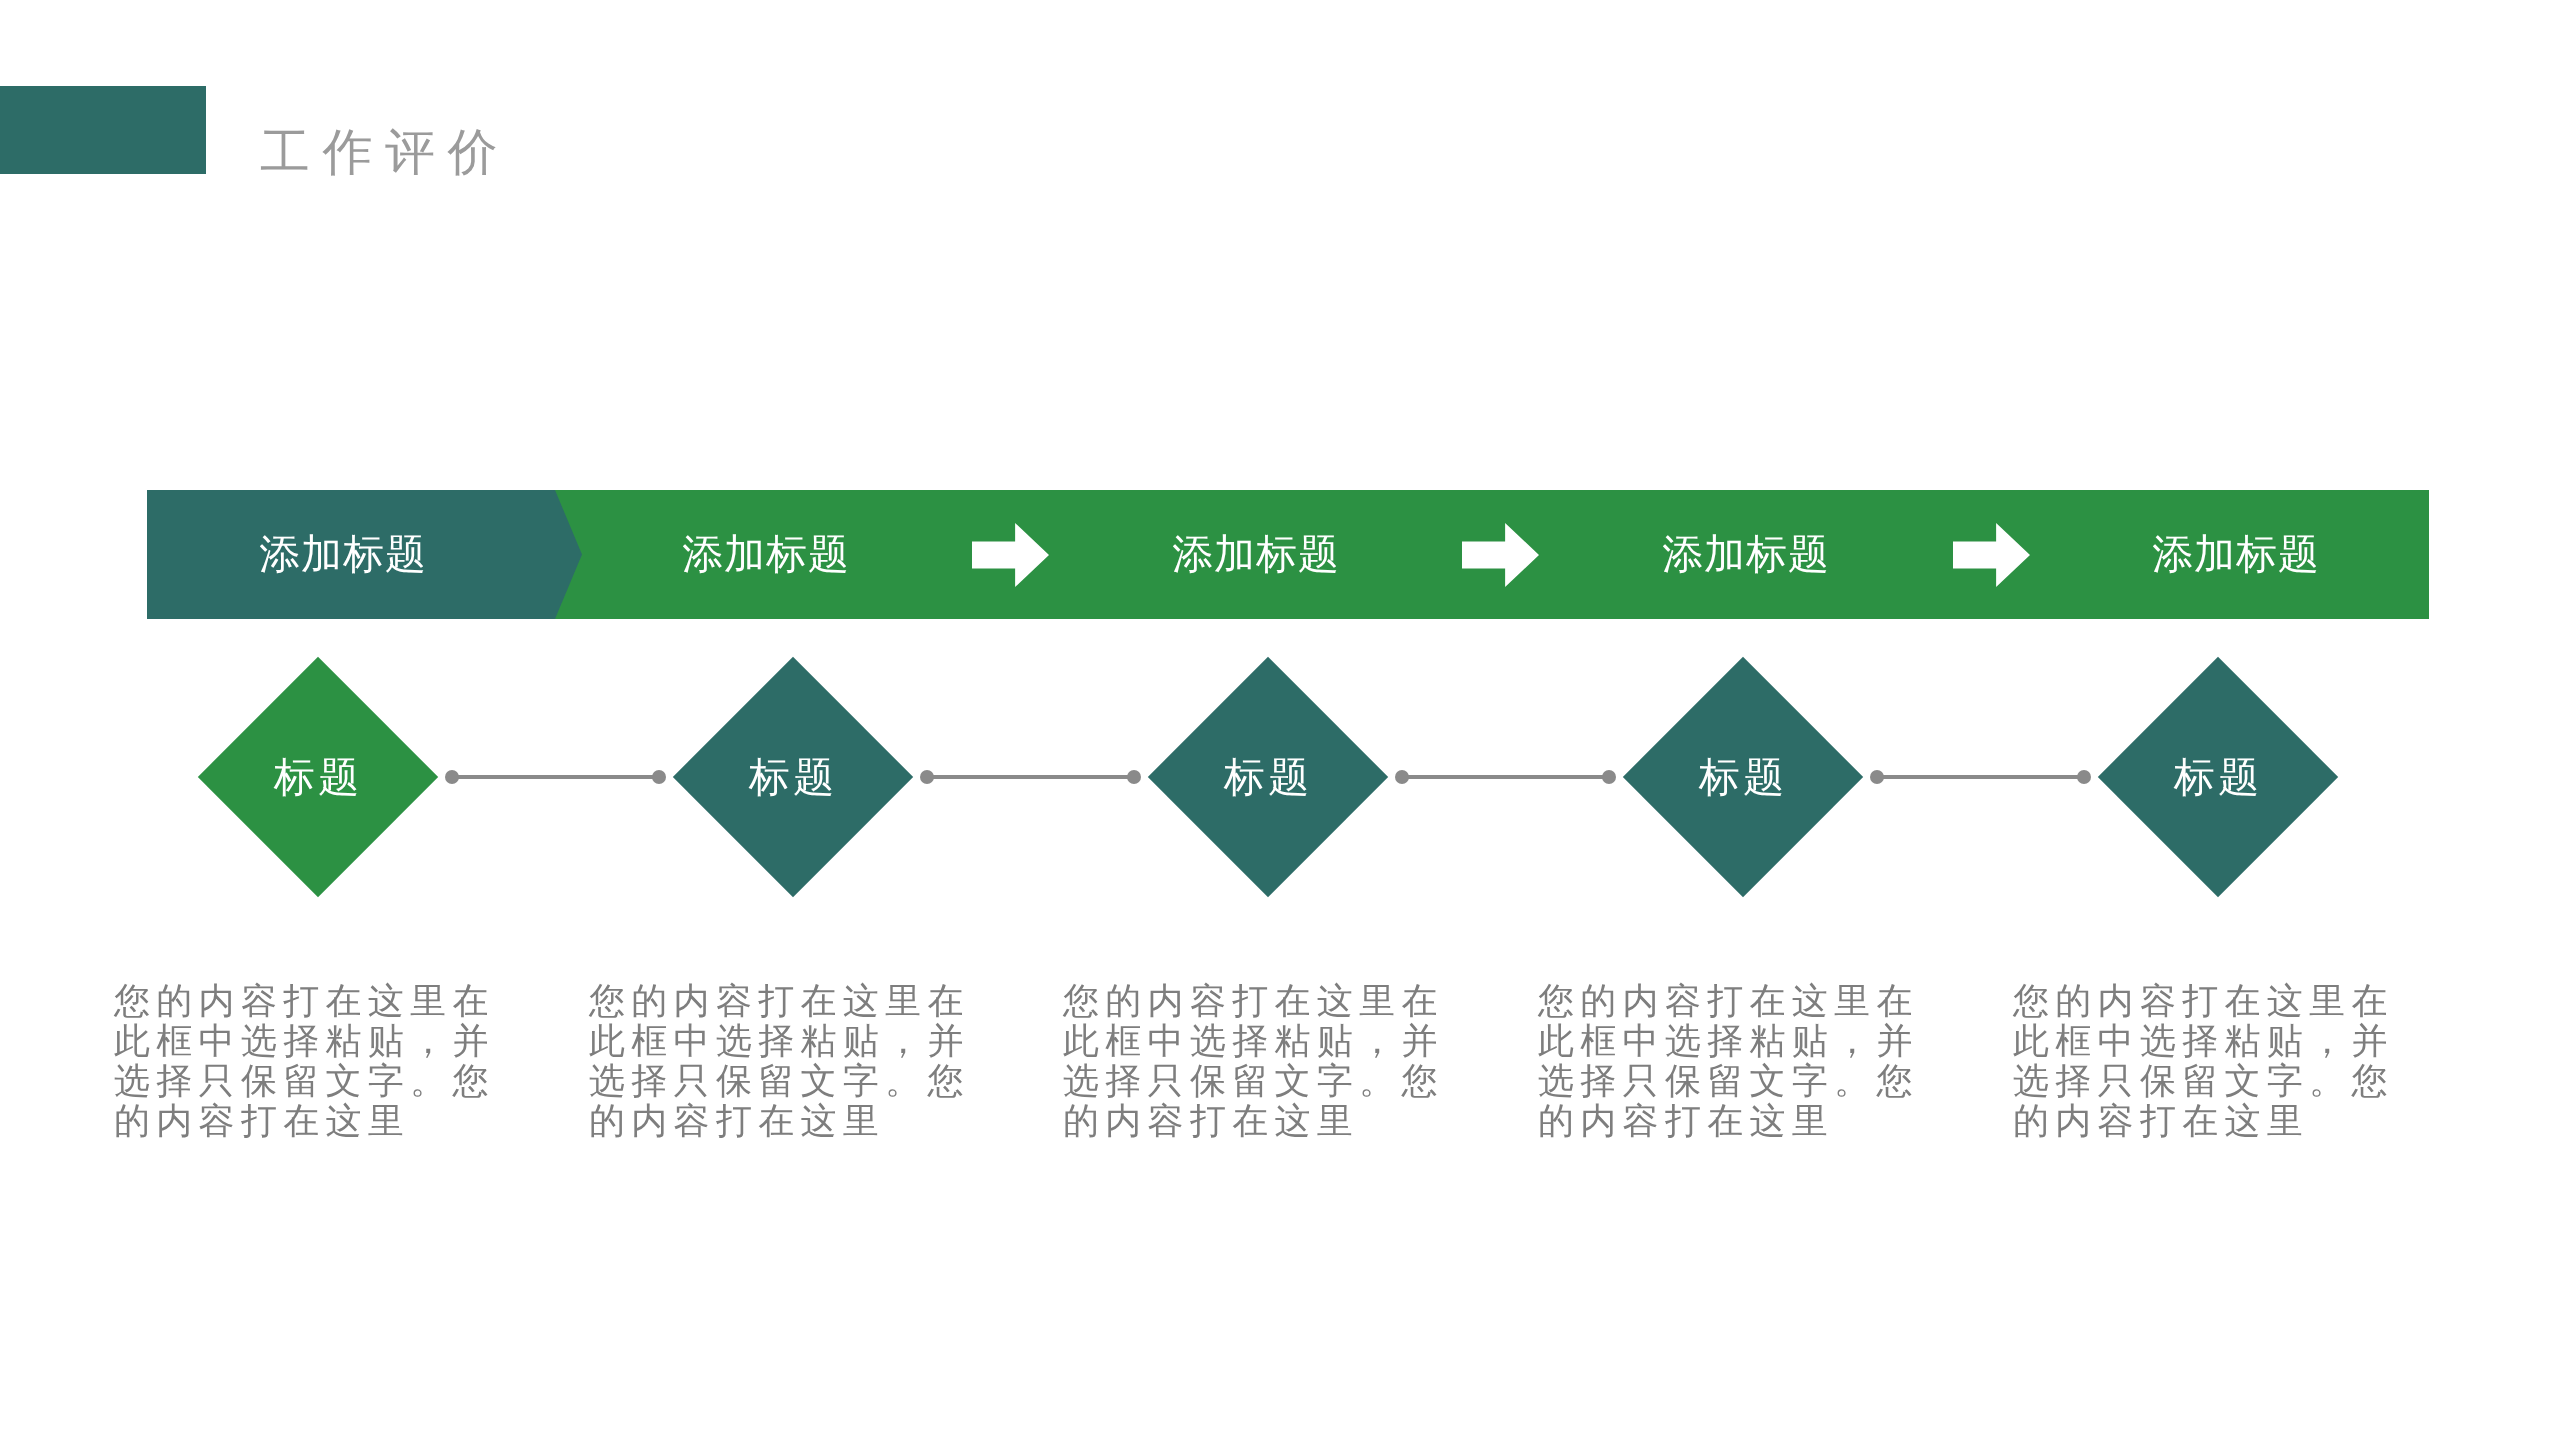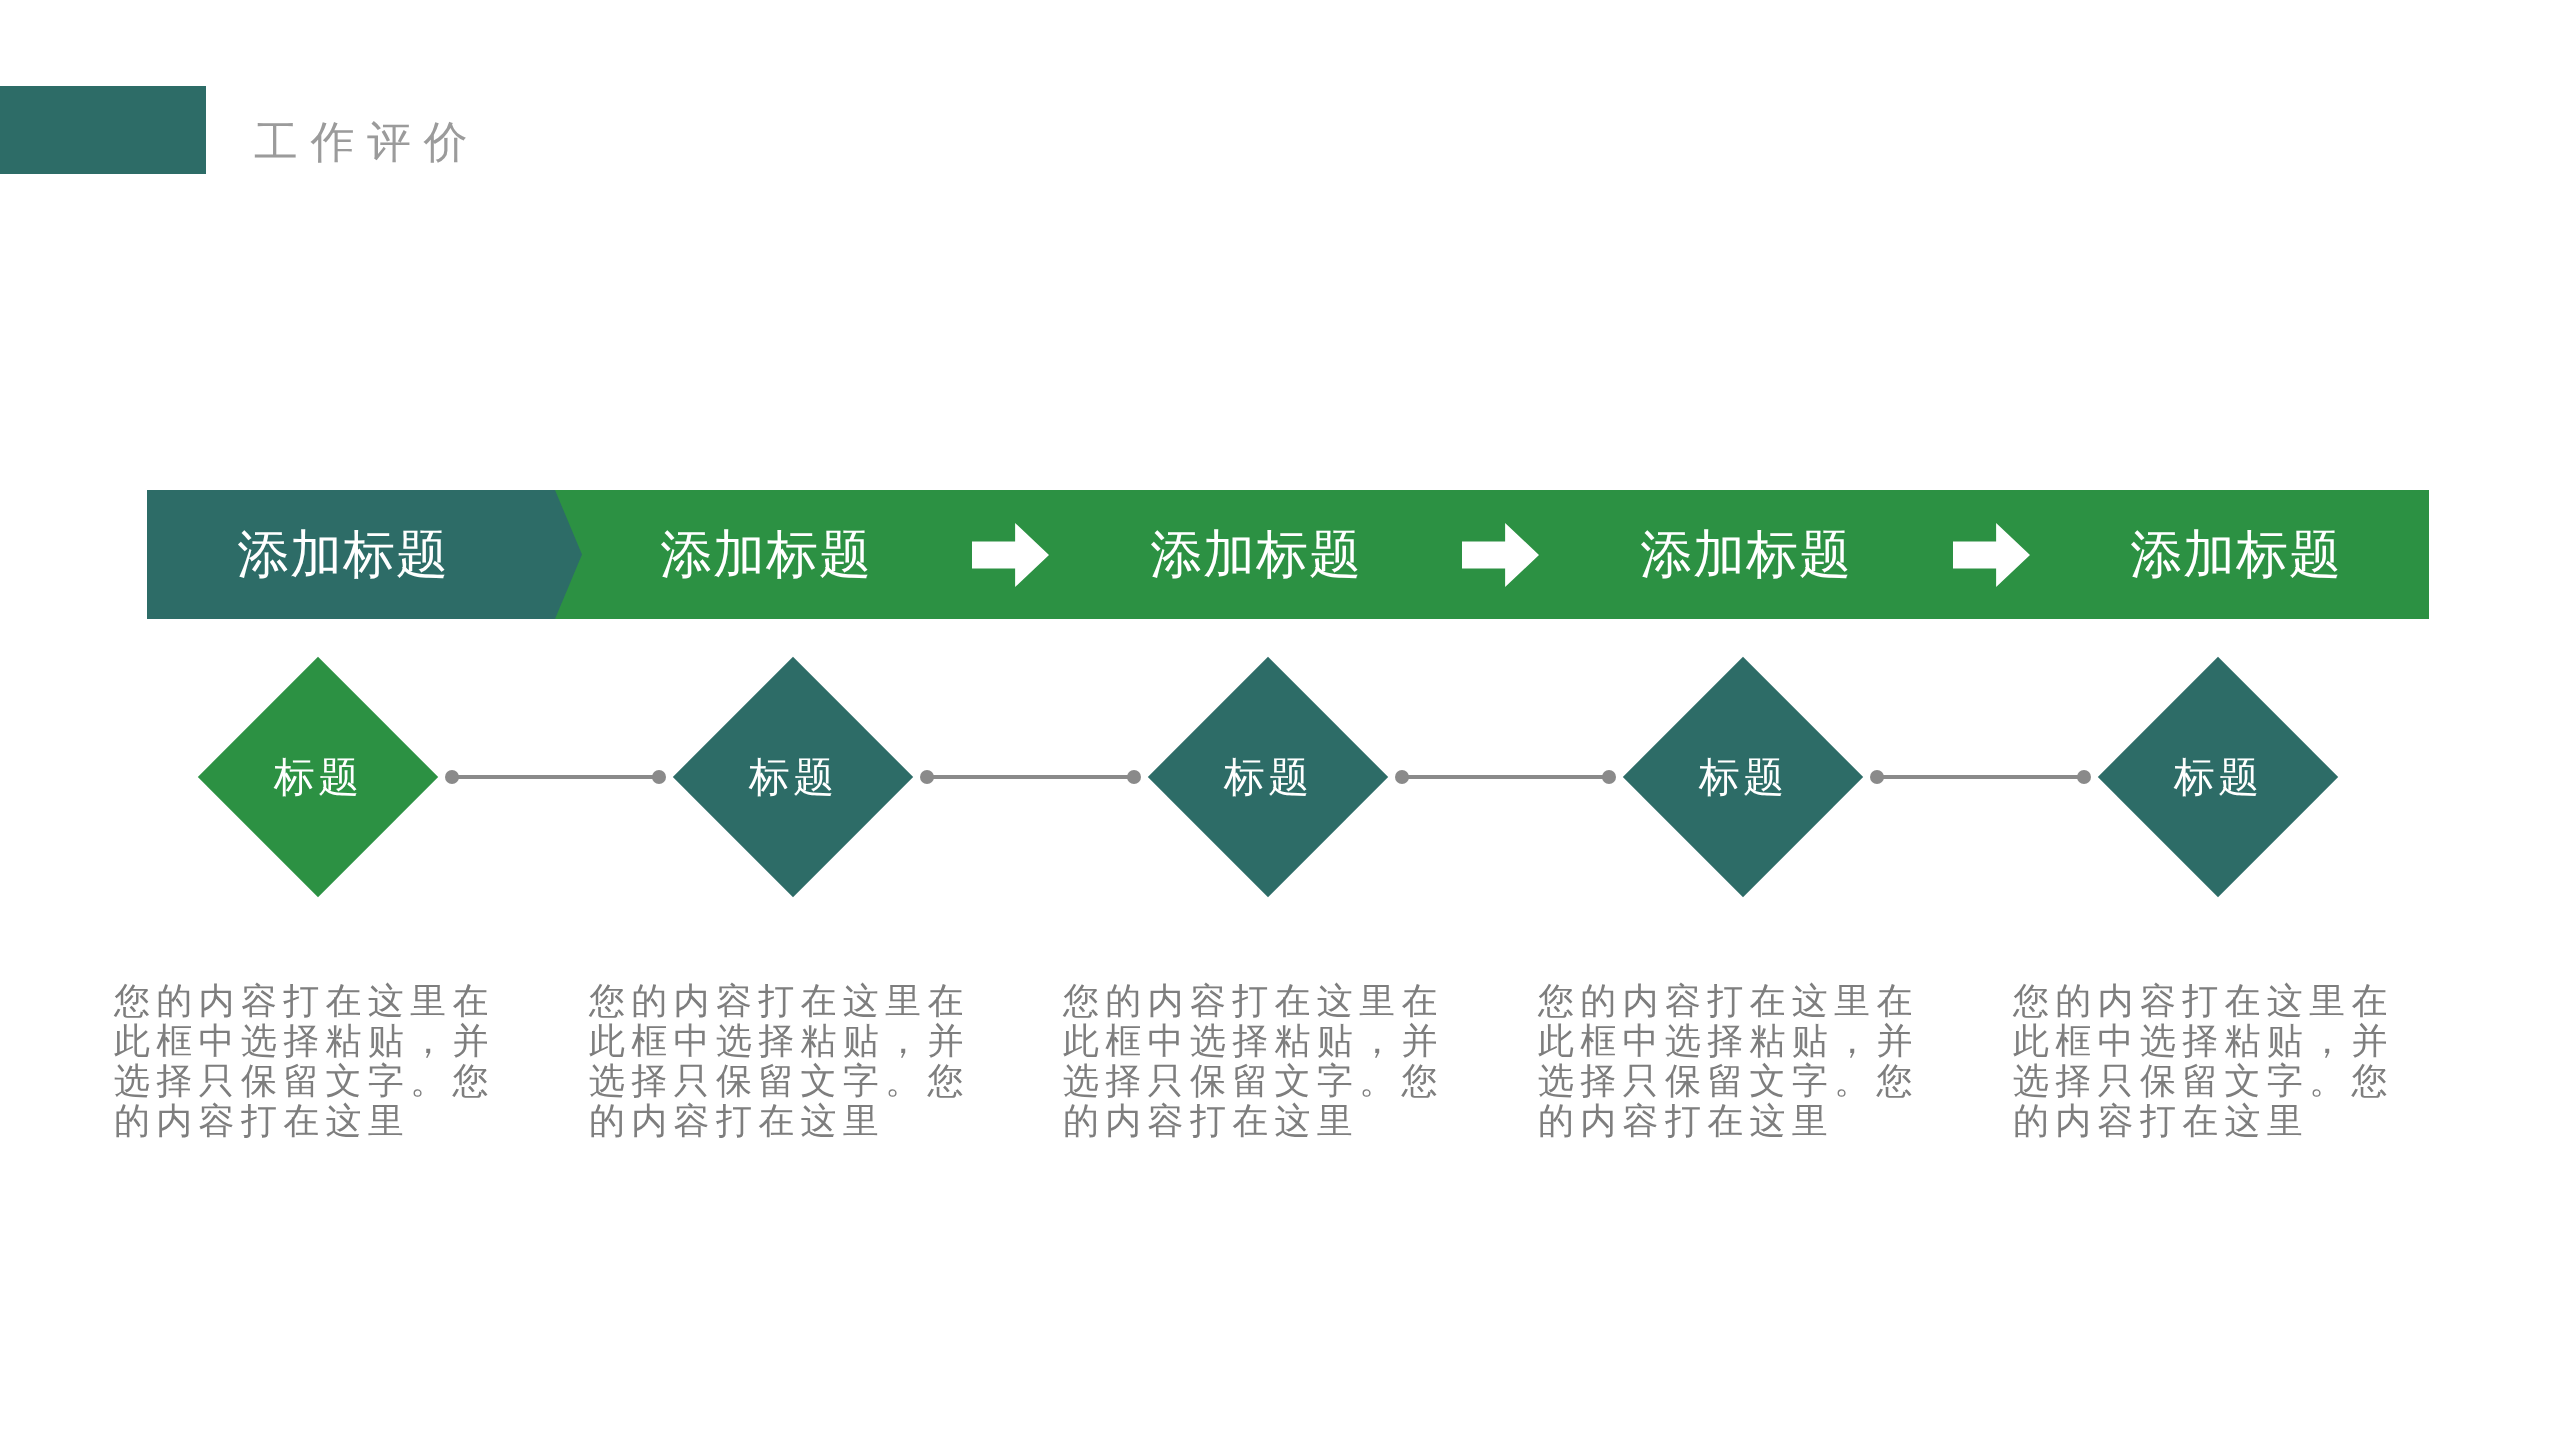--- a/index.html
+++ b/index.html
@@ -9,37 +9,37 @@
   }
   .slide{
     position:relative; width:2576px; height:1449px; background:#ffffff;
     overflow:hidden; font-family:"Liberation Sans","DejaVu Sans",sans-serif;
   }
   .accent-block{
     position:absolute; left:0; top:86px; width:206px; height:88px;
     background:var(--teal);
   }
   .slide-title{
-    position:absolute; left:250px; top:109px; margin:4px;
-    font-size:44px; font-weight:400; letter-spacing:12.5px;
+    position:absolute; left:250px; top:109px; margin:10px;
+    font-size:50px; font-weight:400; letter-spacing:12.5px;
     color:var(--title_gray); white-space:nowrap;
   }
   
   .bar-track{
     position:absolute; left:555px; top:490px; width:1874px; height:129px;
     background:var(--green); z-index:1;
   }
   .bar-first{
     position:absolute; left:147px; top:490px; width:435px; height:129px;
     background:var(--teal); z-index:2;
     clip-path:polygon(0 0, 408px 0, 435px 50%, 408px 100%, 0 100%);
   }
   .bar-label{
     position:absolute; top:490px; height:129px; line-height:129px; z-index:3;
-    transform:translateX(-50%); color:var(--white); font-size:52px;
+    transform:translateX(-50%); color:var(--white); font-size:41px;
     letter-spacing:0.9px; white-space:nowrap;
   }
   .block-arrow{
     position:absolute; top:523px; width:77px; height:64px; z-index:3;
     background:var(--white);
     clip-path:polygon(0 29%, 56% 29%, 56% 0, 100% 50%, 56% 100%, 56% 71%, 0 71%);
   }
   
   .diamond{
     position:absolute; top:692px; width:170px; height:170px;

